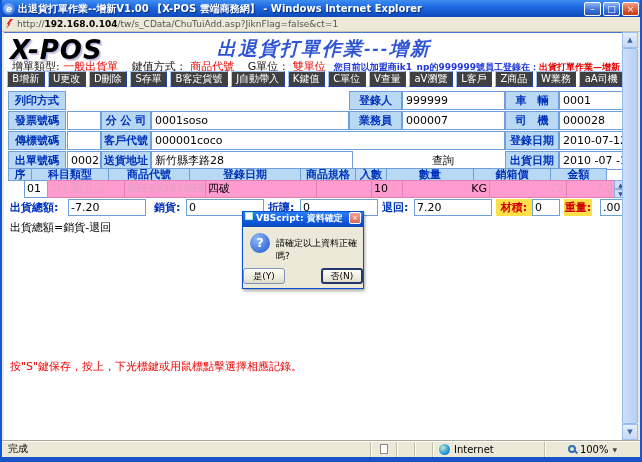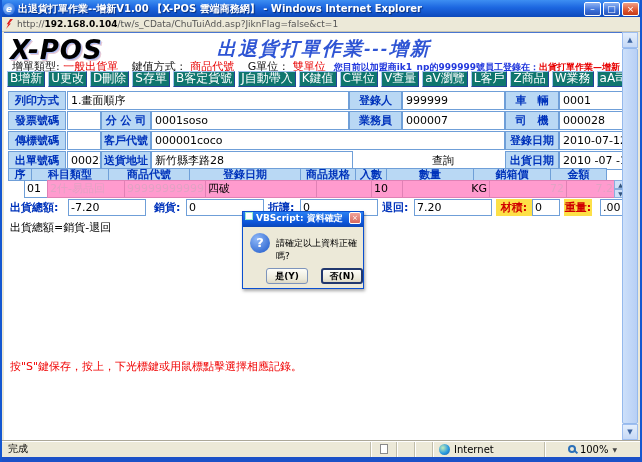--- a/index.html
+++ b/index.html
@@ -42,22 +42,22 @@
                 font-style:italic; color:#2f55d4; letter-spacing:2px; }
   .meta-line { position:absolute; left:8px; top:26px; font-size:11px; white-space:nowrap; }
   .meta-line .lbl { color:#111; }
   .meta-line .val { color:#e80000; margin-right:10px; }
   .login-line { position:absolute; right:6px; top:28px; font-size:9px; font-weight:bold; white-space:nowrap; }
   .login-blue { color:#2238dd; }
   .login-red { color:#e80000; }
 
   
   .toolbar { position:absolute; left:3px; top:38px; width:616px; height:16px; display:flex; gap:3px; }
-  .tb-btn { flex:1 1 auto; background:#0f766e; border:1px solid; border-color:#a7c6f2 #23449a #23449a #a7c6f2;
-            color:#fff; font-size:12px; line-height:13px; text-align:center; white-space:nowrap; padding:0 2px; }
+  .tb-btn { flex:1 1 auto; background:#404040; border:1px solid; border-color:#a7c6f2 #23449a #23449a #a7c6f2;
+            color:#fff; font-size:10px; line-height:13px; text-align:center; white-space:nowrap; padding:0 2px; }
 
   
   .flabel { position:absolute; height:19px; background:#b9d8f4; border:1px solid #6f9fd8;
             color:#0033bb; font-size:11px; font-weight:bold; text-align:center; line-height:17px;
             white-space:nowrap; overflow:hidden; }
   .finput { position:absolute; height:19px; background:#fff; border:1px solid #6f9fd8;
             font-size:11px; line-height:17px; padding:0 3px; color:#000; white-space:nowrap; overflow:hidden; }
   .qlink { position:absolute; font-size:11px; color:#000; }
 
   
@@ -91,21 +91,21 @@
   .dlg-ticon { width:8px; height:8px; background:#fff; border:1px solid #9ec; flex:none; }
   .dlg-ttext { color:#fff; font-size:9px; font-weight:bold; flex:1; white-space:nowrap; overflow:hidden; }
   .dlg-close { width:12px; height:12px; border:1px solid #fff; border-radius:2px; flex:none;
                background:linear-gradient(180deg,#f2a39b,#d6685e); color:#fff; font-size:7px;
                line-height:10px; text-align:center; }
   .dlg-body { display:flex; align-items:flex-start; gap:6px; padding:6px 5px 0 7px; }
   .qicon { width:20px; height:20px; border-radius:50%; flex:none;
            background:radial-gradient(circle at 35% 30%,#8fb8f8,#1a56c8);
            color:#fff; font-size:13px; font-weight:bold; text-align:center; line-height:20px; }
   .dlg-msg { font-size:9px; color:#000; padding-top:4px; }
-  .dlg-btns { display:flex; justify-content:flex-end; gap:13px; margin-top:5px;font-weight:bold; }
+  .dlg-btns { display:flex; justify-content:space-between; gap:13px; margin-top:5px; }
   .dlg-btn { width:42px; height:16px; background:linear-gradient(180deg,#fdfdf8,#eceadb 70%,#dcd8c4);
              border:1px solid #7d94bc; border-radius:3px; font-size:9px; line-height:14px; text-align:center; }
   .dlg-btn.focused { border:2px solid #22386e; line-height:12px; }
 
   .hint { position:absolute; left:6px; top:326px; font-size:11px; color:#f00000; white-space:nowrap; }
 
   
   .page-scrollbar { position:absolute; right:2px; top:32px; width:16px; height:408px; background:#ecf3fd; }
   .sb-arrow { position:absolute; left:0; width:16px; height:16px; background:linear-gradient(180deg,#e3eefc,#c6d9f6);
               border:1px solid #9ebef0; color:#3b63a0; font-size:7px; text-align:center; line-height:14px; }
@@ -182,21 +182,20 @@
       <span class="tb-btn">C單位</span>
       <span class="tb-btn">V查量</span>
       <span class="tb-btn">aV瀏覽</span>
       <span class="tb-btn">L客戶</span>
       <span class="tb-btn">Z商品</span>
       <span class="tb-btn">W業務</span>
       <span class="tb-btn">aA司機</span>
     </div>
 
     <div class="flabel" style="left:4px;top:58px;width:58px;">列印方式</div>
-    <div class="finput" style="left:63px;top:58px;width:282px;">1.畫面順序</div>
     <div class="flabel" style="left:345px;top:58px;width:53px;">登錄人</div>
     <div class="finput" style="left:398px;top:58px;width:103px;">999999</div>
     <div class="flabel" style="left:501px;top:58px;width:54px;">車　輛</div>
     <div class="finput" style="left:555px;top:58px;width:65px;">0001</div>
 
     <div class="flabel" style="left:4px;top:78px;width:58px;">發票號碼</div>
     <div class="finput" style="left:63px;top:78px;width:34px;"></div>
     <div class="flabel" style="left:97px;top:78px;width:50px;">分 公 司</div>
     <div class="finput" style="left:147px;top:78px;width:198px;">0001soso</div>
     <div class="flabel" style="left:345px;top:78px;width:53px;">業務員</div>

